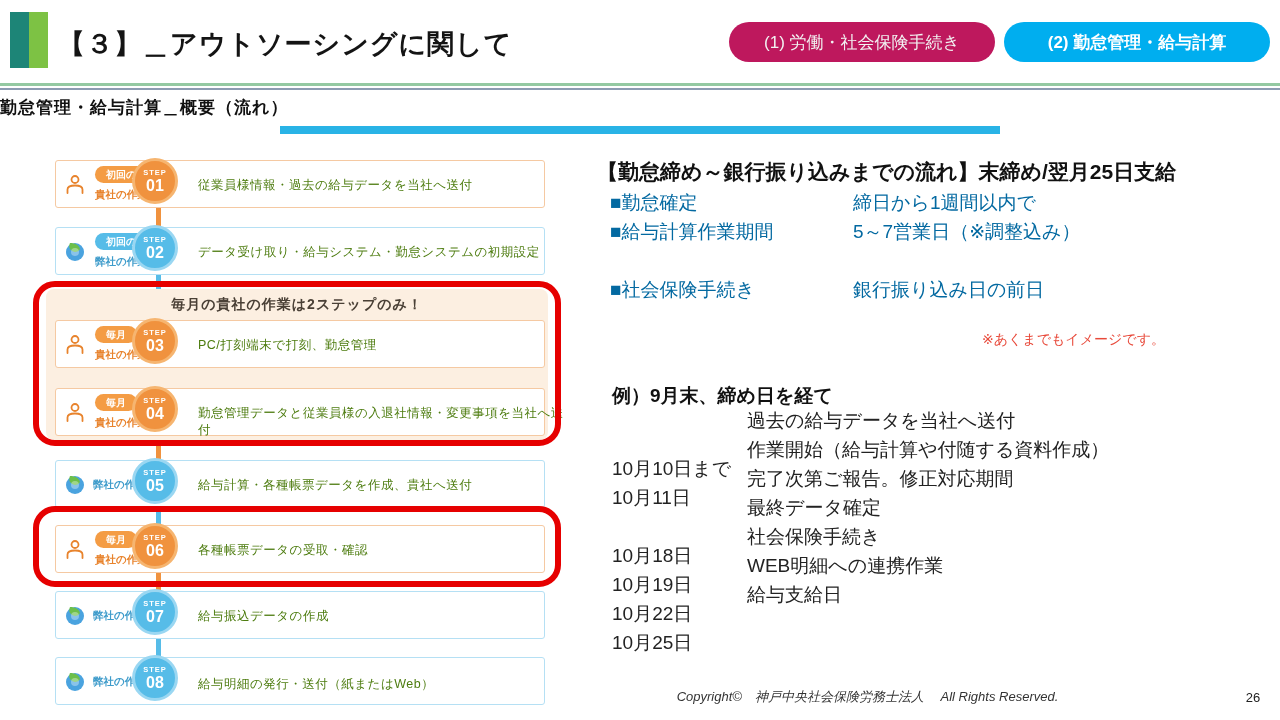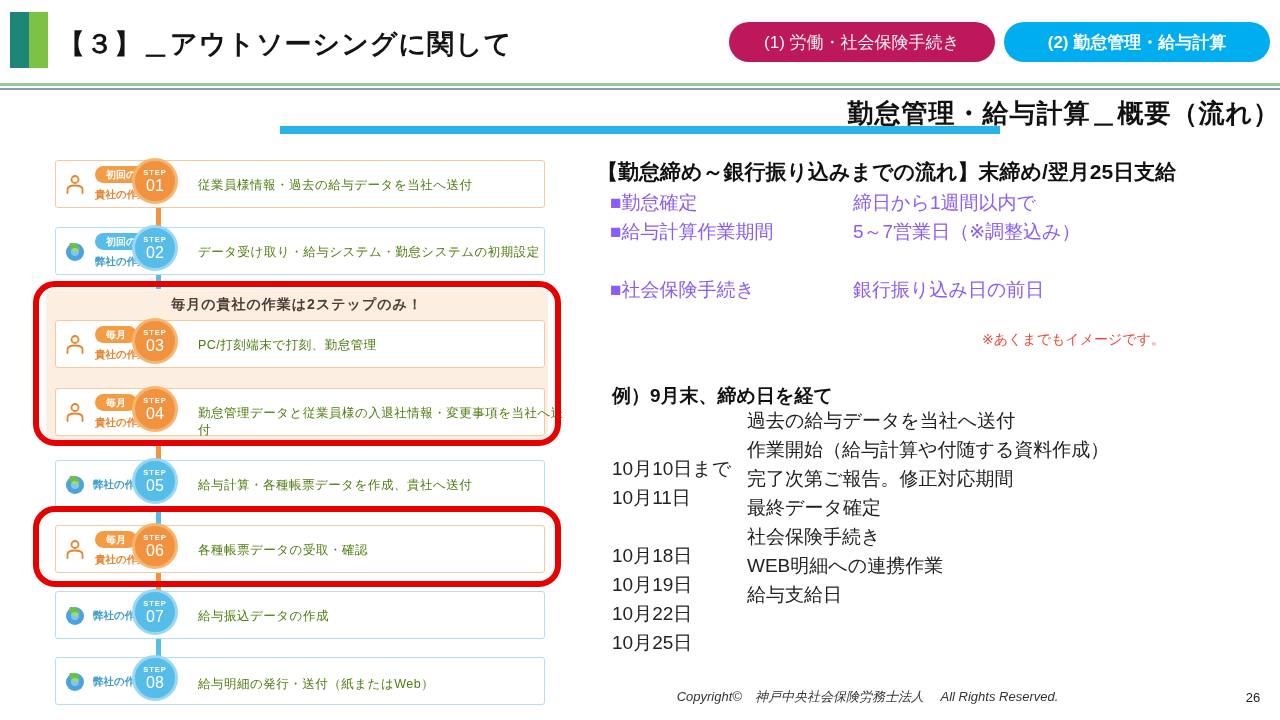--- a/index.html
+++ b/index.html
@@ -12,22 +12,22 @@
   .accent-dark  { left:10px; width:19px; height:56px; background:#1d8577; }
   .accent-light { left:29px; width:19px; height:56px; background:#7dc244; }
   .header-title { position:absolute; left:58px; top:26px; font-size:27px; font-weight:bold; color:#141414; letter-spacing:1px; }
   .tab { position:absolute; top:22px; height:40px; border-radius:21px; display:flex; align-items:center; justify-content:center; font-size:17px; cursor:pointer; }
   .tab-inactive { left:729px; width:266px; background:#be185d; color:#f2f2f2; }
   .tab-active   { left:1004px; width:266px; background:#00aeef; color:#ffffff; font-weight:bold; }
   .header-rule { position:absolute; left:0; top:83px; width:1280px; height:7px;
                  border-top:3px solid #94c9a2; border-bottom:2px solid #8c9bb1; background:#fff; }
 
   
-  .page-title { position:absolute; left:0; top:96px; width:1280px; text-align:right;
-                font-size:26px; font-weight:bold; color:#111; letter-spacing:1px; }
+  .page-title { position:absolute; left:0; top:96px; width:1280px; text-align:left;
+                font-size:17px; font-weight:bold; color:#111; letter-spacing:1px; }
   .title-underline { position:absolute; left:280px; top:126px; width:720px; height:8px; background:#29b3e6; }
 
   
   .flow { position:absolute; left:0; top:0; width:575px; height:720px; }
   .connector { position:absolute; left:156px; width:5px; z-index:0; }
   .conn-orange { background:#f0923e; }
   .conn-blue { background:#56bce8; }
 
   .monthly-box { position:absolute; left:46px; top:289px; width:502px; height:151px;
                  background:#fcefe1; border-radius:8px; z-index:0; }
@@ -47,33 +47,33 @@
   .owner { position:absolute; font-size:10.5px; font-weight:bold; z-index:2; }
   .owner.orange { color:#e8832c; }
   .owner.blue   { color:#3f9ccb; }
 
   .circle { position:absolute; left:132px; width:46px; height:46px; border-radius:50%;
             display:flex; flex-direction:column; align-items:center; justify-content:center;
             color:#fff; z-index:2; }
   .circle.orange { background:#f0923e; border:3px solid #f6b570; }
   .circle.blue   { background:#56bce8; border:3px solid #9ad7f2; }
   .circle .step-word { font-size:7.5px; letter-spacing:1px; line-height:9px; font-weight:bold; }
-  .circle .step-num  { font-size:16px; font-weight:normal; line-height:17px; }
+  .circle .step-num  { font-size:16px; font-weight:bold; line-height:17px; }
 
   .desc { position:absolute; left:198px; font-size:12.5px; color:#4d7c0f; z-index:2; letter-spacing:0.5px; }
 
   .red-rect { position:absolute; left:33px; width:528px; border:6px solid #e60000;
               border-radius:22px; z-index:5; pointer-events:none; }
   .red-rect-1 { top:281px; height:165px; }
   .red-rect-2 { top:506px; height:81px; }
 
   
   .summary-heading { position:absolute; left:597px; top:158px; width:680px;
                      font-size:21px; font-weight:bold; color:#111; }
-  .summary-item { position:absolute; left:610px; width:660px; font-size:19px; color:#8b5cf6; display:flex; }
+  .summary-item { position:absolute; left:610px; width:660px; font-size:19px; color:#0369a1; display:flex; }
   .summary-item .s-label { width:243px; flex:none; }
   .note-red { position:absolute; left:780px; top:331px; width:385px; text-align:right;
               font-size:14px; color:#e8493a; }
   .example-heading { position:absolute; left:612px; top:383px; font-size:19px; font-weight:bold; color:#111; }
   .schedule-row { position:absolute; left:612px; width:660px; font-size:19px; color:#222; display:flex; }
   .schedule-row .d-date { width:135px; flex:none;margin-top:48px; }
 
   
   .footer-copyright { position:absolute; left:600px; top:688px; width:535px; text-align:center;
                       font-size:13px; font-style:italic; color:#333; }

